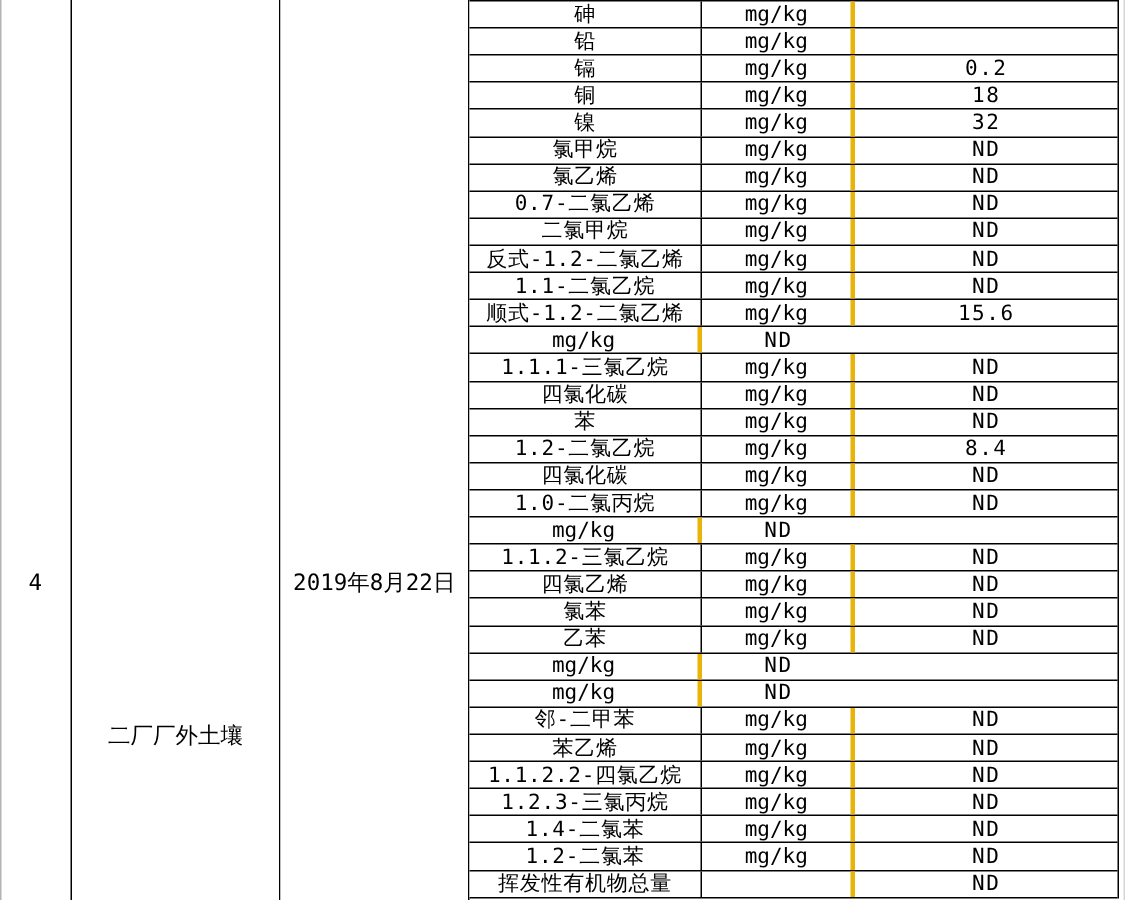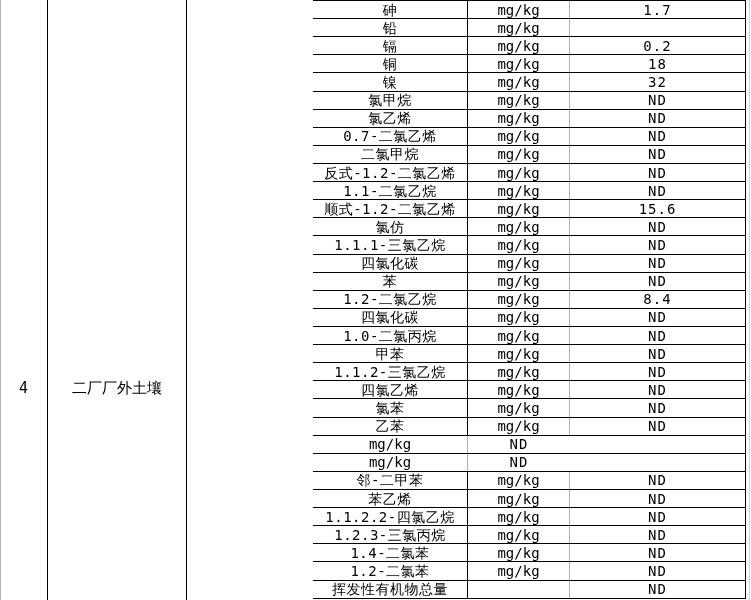--- a/index.html
+++ b/index.html
@@ -25,21 +25,21 @@
     align-items: flex-start;
   }
   .mergecell .mtext {
     margin-top: 379px;
     font-size: 15px;
     line-height: 18px;
     white-space: nowrap;
     text-align: center;
   }
   .col-index  { left: 0;     width: 48px;  }
-  .col-sample { left: 48px;  width: 139px; }
+  .col-sample { left: 48px;  width: 139px; align-items: center; }
   .col-date   { left: 187px; width: 126px; }
 
   
   .results {
     position: absolute;
     left: 313px;
     top: 0;
     width: 433px;
     border-top: 1px solid #000000;
     border-right: 1px solid #000000;
@@ -54,21 +54,21 @@
   .c {
     display: flex;
     align-items: center;
     justify-content: center;
     font-size: 14px;
     line-height: 1;
     white-space: nowrap;
     overflow: hidden;
   }
   .c.name { border-right: 1px solid #000000; letter-spacing: 0.5px; }
-  .c.unit { border-right: 1px solid #eab308; text-align: center; }
+  .c.unit { border-right: 3px solid #eab308; text-align: center; }
   .c.value { letter-spacing: 1px; }
 
   
   .edge {
     position: absolute;
     top: 0;
     height: 600px;
     width: 1px;
     z-index: 5;
   }
@@ -81,26 +81,28 @@
 <div class="screenshot">
 
   <div class="mergecell col-index">
     <span class="mtext">4</span>
   </div>
 
   <div class="mergecell col-sample">
     <span class="mtext">二厂厂外土壤</span>
   </div>
 
+  <div class="mergecell col-date">
+    <span class="mtext">2019年8月22日</span>
+  </div>
 
   <div class="results" id="rows-container">
     <div class="row">
       <div class="c name">砷</div>
       <div class="c unit">mg/kg</div>
-      <div class="c value">1.7</div>
     </div>
 
     <div class="row">
       <div class="c name">铅</div>
       <div class="c unit">mg/kg</div>
     </div>
 
     <div class="row">
       <div class="c name">镉</div>
       <div class="c unit">mg/kg</div>
@@ -155,21 +157,20 @@
       <div class="c value">ND</div>
     </div>
 
     <div class="row">
       <div class="c name">顺式-1.2-二氯乙烯</div>
       <div class="c unit">mg/kg</div>
       <div class="c value">15.6</div>
     </div>
 
     <div class="row">
-      <div class="c name">氯仿</div>
       <div class="c unit">mg/kg</div>
       <div class="c value">ND</div>
     </div>
 
     <div class="row">
       <div class="c name">1.1.1-三氯乙烷</div>
       <div class="c unit">mg/kg</div>
       <div class="c value">ND</div>
     </div>
 
@@ -197,21 +198,20 @@
       <div class="c value">ND</div>
     </div>
 
     <div class="row">
       <div class="c name">1.0-二氯丙烷</div>
       <div class="c unit">mg/kg</div>
       <div class="c value">ND</div>
     </div>
 
     <div class="row">
-      <div class="c name">甲苯</div>
       <div class="c unit">mg/kg</div>
       <div class="c value">ND</div>
     </div>
 
     <div class="row">
       <div class="c name">1.1.2-三氯乙烷</div>
       <div class="c unit">mg/kg</div>
       <div class="c value">ND</div>
     </div>
 

